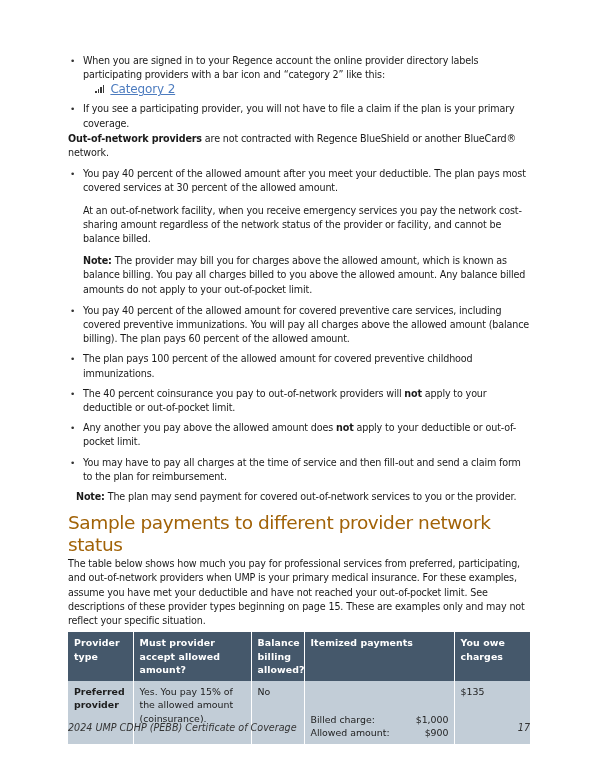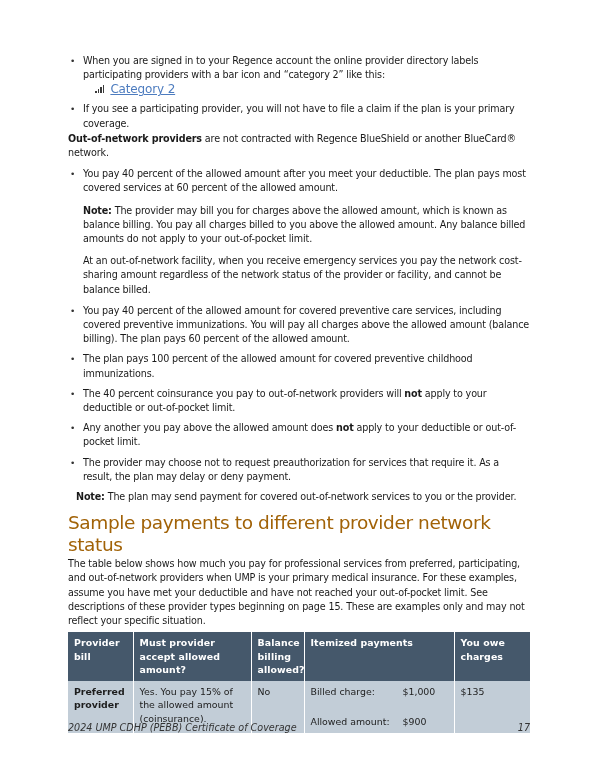--- a/index.html
+++ b/index.html
@@ -29,22 +29,22 @@
   table.pay th {
     background: #45586b; color: #ffffff; text-align: left; vertical-align: top;
     font-weight: bold; padding: 4px 5px 4px 6px; line-height: 13.5px;
     border-right: 1.5px solid #ffffff; letter-spacing: 0.1px;
   }
   table.pay td {
     background: #c2cdd7; vertical-align: top; padding: 4px 5px 4px 6px; line-height: 13.5px;
     border-right: 1.5px solid #ffffff; color: #1d1d1d;
   }
   table.pay th:last-child, table.pay td:last-child { border-right: none; }
-  .itemized { display: grid; grid-template-columns: 1fr 46px; row-gap: 17px; }
-  .itemized span.amt { text-align: left; }
+  .itemized { display: grid; grid-template-columns: 1fr 46px; row-gap: 0; margin-top: 28px; }
+  .itemized span.amt { text-align: right; }
   .footer {
     position: absolute; top: 722px; left: 68px; width: 462px;
     display: flex; justify-content: space-between;
     font-size: 9.6px; font-style: italic; color: #333;
   }
 </style>
 </head>
 <body>
 
 <div class="page">
@@ -66,58 +66,58 @@
       <span>If you see a participating provider, you will not have to file a claim if the plan is your primary coverage.</span>
     </li>
   </ul>
 
   <p class="p txt" style="margin-top:1px;">
     <b>Out-of-network providers</b><span> are not contracted with Regence BlueShield or another BlueCard® network.</span>
   </p>
 
   <ul class="bul txt" style="margin-top:7px;">
     <li>
-      <span>You pay 40 percent of the allowed amount after you meet your deductible. The plan pays most covered services at 60 percent of the allowed amount.</span>
+      <span>You pay 40 percent of the allowed amount after you meet your deductible. The plan pays most covered services at 30 percent of the allowed amount.</span>
     </li>
   </ul>
+  <p class="p txt indent" style="margin-top:8px;">At an out-of-network facility, when you receive emergency services you pay the network cost-sharing amount regardless of the network status of the provider or facility, and cannot be balance billed.</p>
   <p class="p txt indent" style="margin-top:8px;">
     <b>Note:</b><span> The provider may bill you for charges above the allowed amount, which is known as balance billing. You pay all charges billed to you above the allowed amount. Any balance billed amounts do not apply to your out-of-pocket limit.</span>
   </p>
-  <p class="p txt indent" style="margin-top:8px;">At an out-of-network facility, when you receive emergency services you pay the network cost-sharing amount regardless of the network status of the provider or facility, and cannot be balance billed.</p>
 
   <ul class="bul txt" style="margin-top:7px;">
     <li><span>You pay 40 percent of the allowed amount for covered preventive care services, including covered preventive immunizations. You will pay all charges above the allowed amount (balance billing). The plan pays 60 percent of the allowed amount.</span></li>
     <li style="margin-top:6px;"><span>The plan pays 100 percent of the allowed amount for covered preventive childhood immunizations.</span></li>
     <li style="margin-top:6px;">
       <span>The 40 percent coinsurance you pay to out-of-network providers will </span><b>not</b><span> apply to your deductible or out-of-pocket limit.</span>
     </li>
     <li style="margin-top:6px;">
       <span>Any another you pay above the allowed amount does </span><b>not</b><span> apply to your deductible or out-of-pocket limit.</span>
     </li>
-    <li style="margin-top:6px;"><span>The provider may choose not to request preauthorization for services that require it. As a result, the plan may delay or deny payment.</span></li>
+    <li style="margin-top:6px;"><span>You may have to pay all charges at the time of service and then fill-out and send a claim form to the plan for reimbursement.</span></li>
   </ul>
 
   <p class="p txt" style="margin-top:6px;padding-left:8px;">
     <b>Note:</b><span> The plan may send payment for covered out-of-network services to you or the provider.</span>
   </p>
 
   <h2 style="margin-top:8px;">Sample payments to different provider network status</h2>
   <p class="p txt" style="margin-top:1px;">The table below shows how much you pay for professional services from preferred, participating, and out-of-network providers when UMP is your primary medical insurance. For these examples, assume you have met your deductible and have not reached your out-of-pocket limit. See descriptions of these provider types beginning on page 15. These are examples only and may not reflect your specific situation.</p>
 
   <table class="pay" style="margin-top:4px;">
     <colgroup>
       <col style="width:65px">
         <col style="width:118px">
         <col style="width:53px">
         <col style="width:150px">
         <col style="width:76px">
     </colgroup>
     <thead>
       <tr>
-        <th>Provider bill</th>
+        <th>Provider type</th>
         <th>Must provider accept allowed amount?</th>
         <th>Balance billing allowed?</th>
         <th>Itemized payments</th>
         <th>You owe charges</th>
       </tr>
     </thead>
     <tbody>
       <tr>
         <td style="font-weight:bold;">Preferred provider</td>
         <td>Yes. You pay 15% of the allowed amount (coinsurance).</td>

